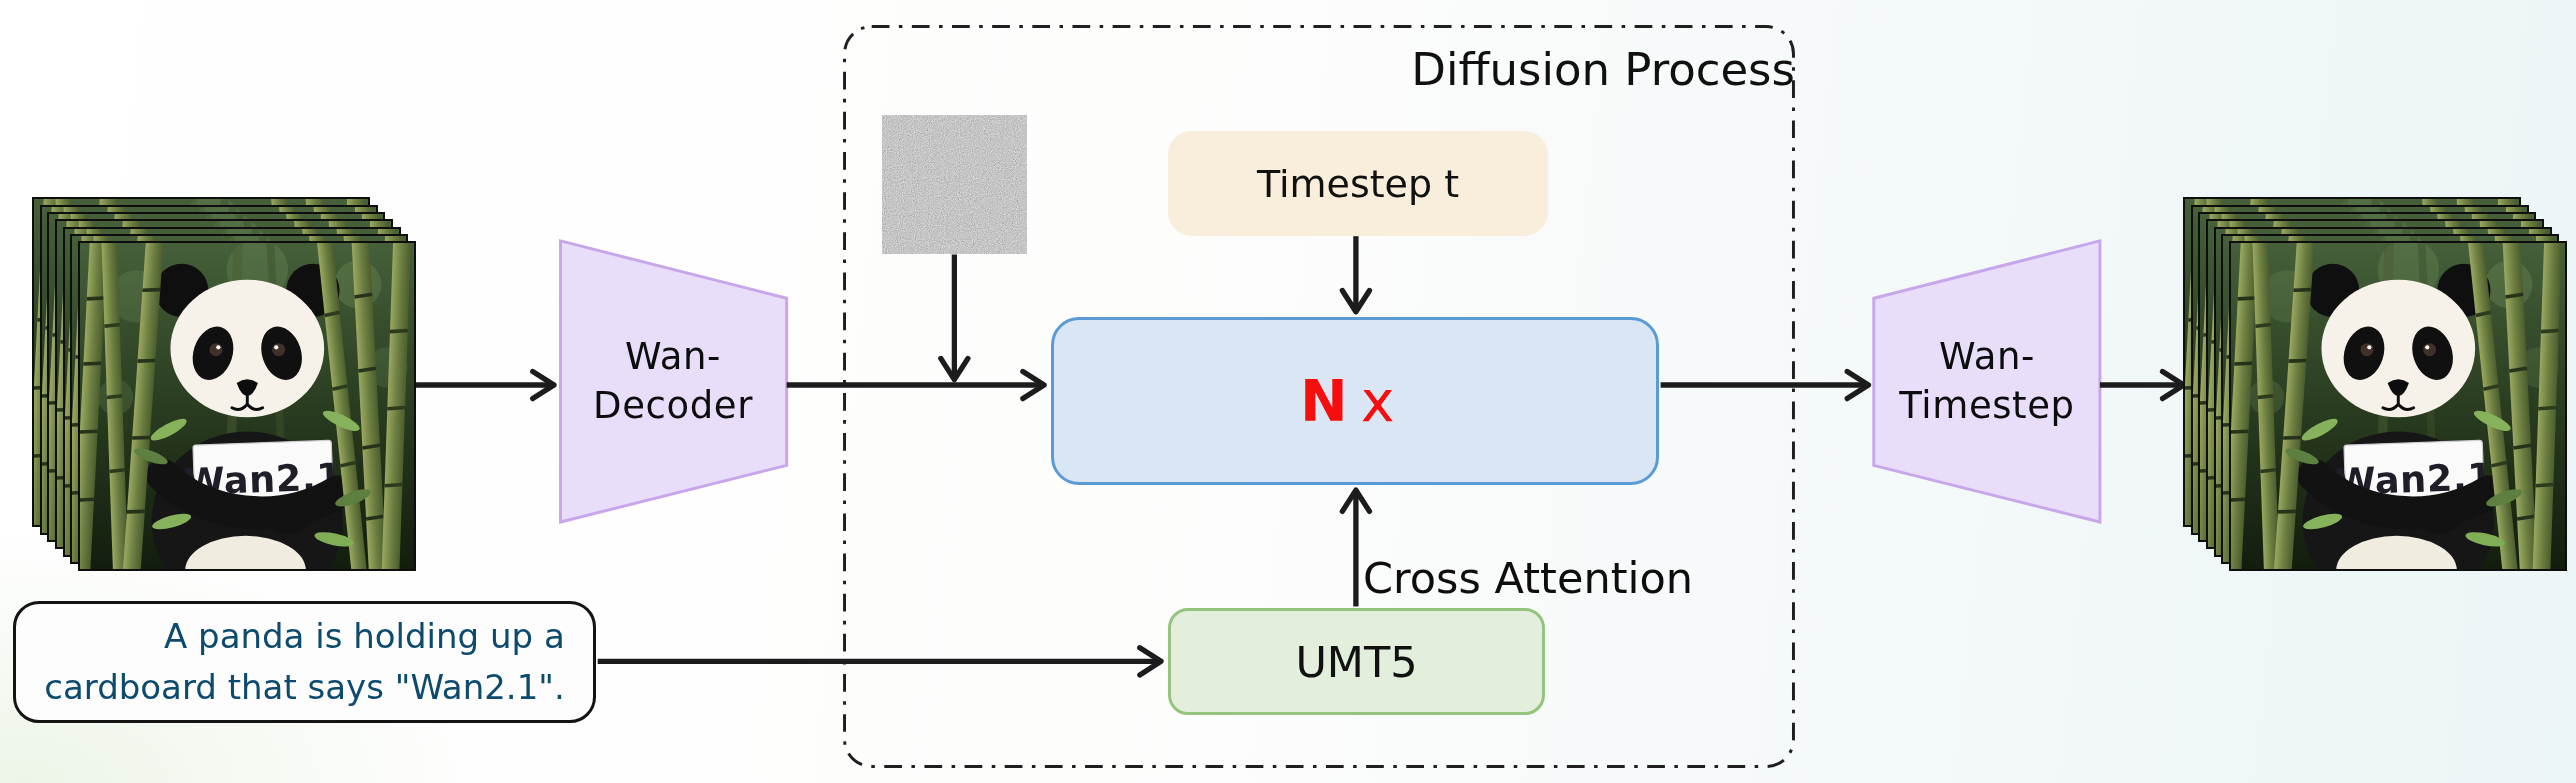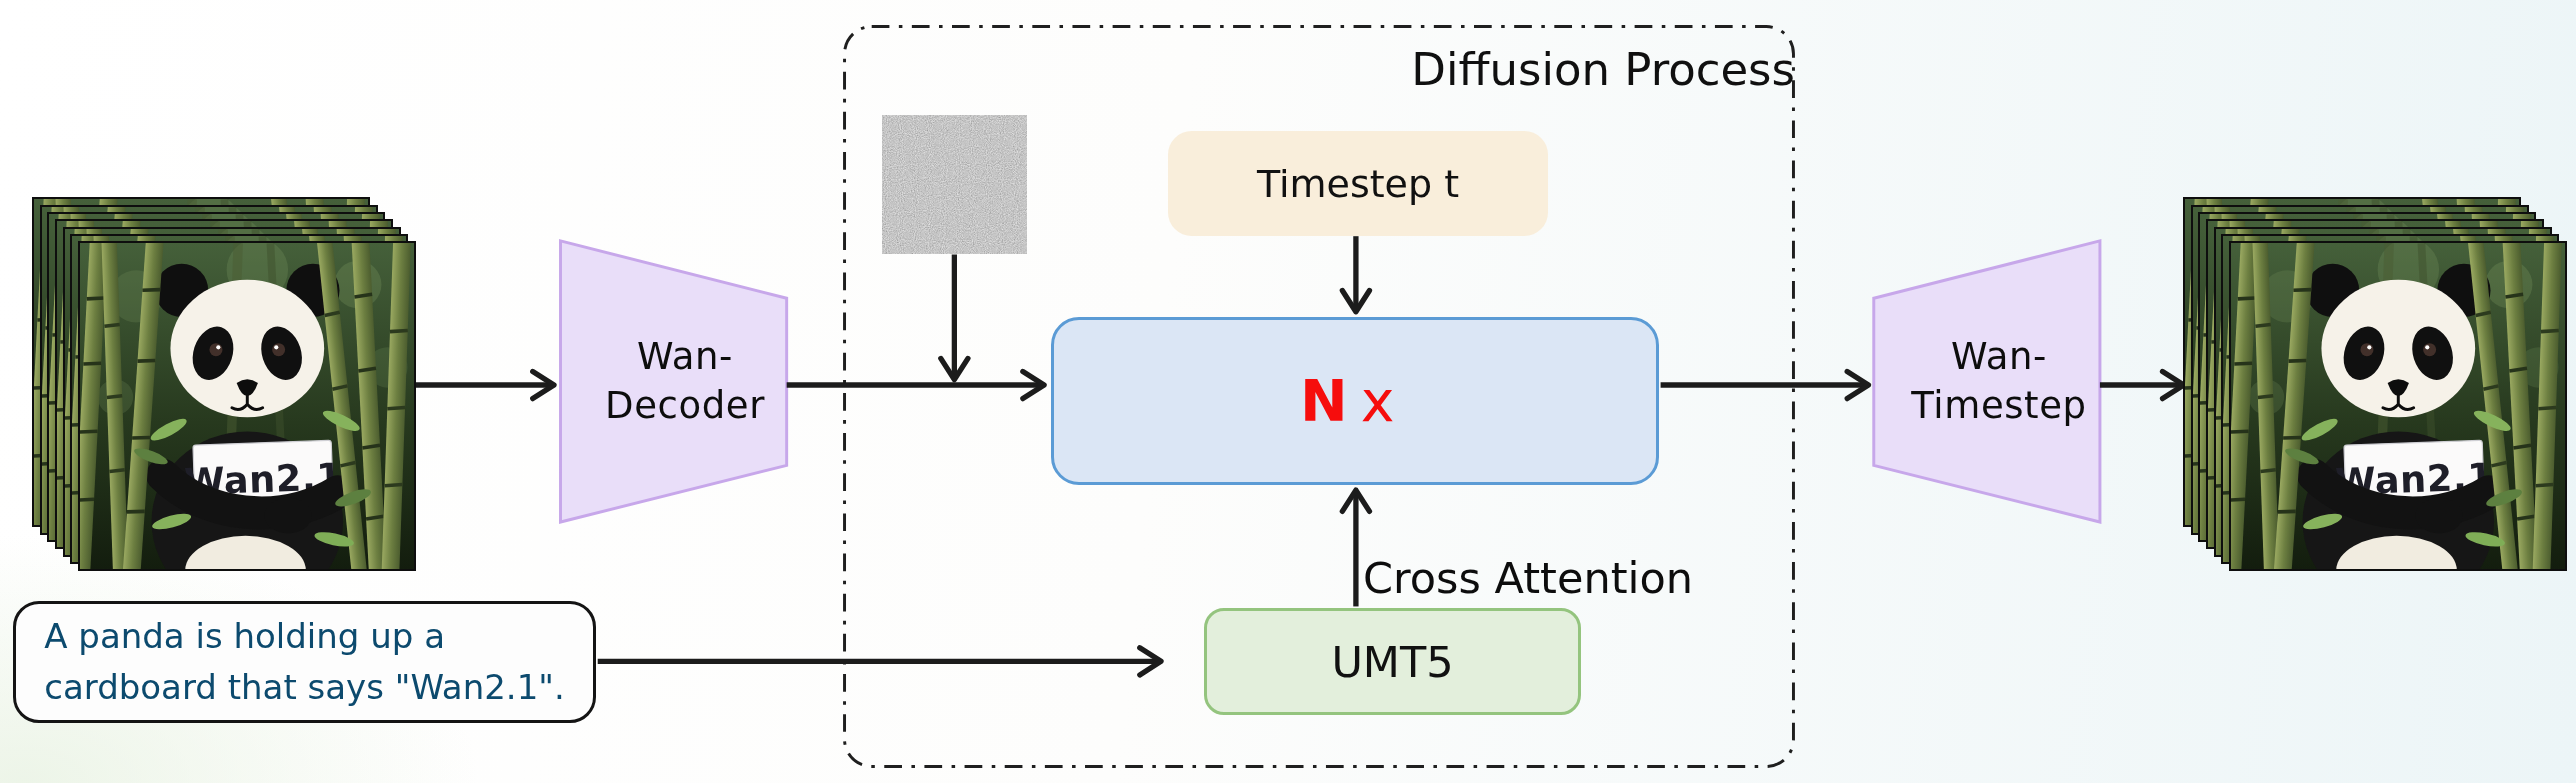--- a/index.html
+++ b/index.html
@@ -6,34 +6,34 @@
   .canvas{
     position:relative;width:2576px;height:783px;overflow:hidden;
     font-family:"DejaVu Sans","Liberation Sans",sans-serif;
     background:
       radial-gradient(650px 354px at 23.6px 783px, rgba(232,242,226,.8), rgba(232,242,226,0) 70%),
       linear-gradient(96deg,#ffffff 0%,#fdfdfc 45%,#ecf5f7 100%);
   }
   .layer{position:absolute;left:0;top:0;}
   
   .node{position:absolute;display:flex;align-items:center;justify-content:center;
-        box-sizing:border-box;text-align:left;color:#111;}
+        box-sizing:border-box;text-align:right;color:#111;}
   .timestep{left:1168px;top:131px;width:380px;height:105px;background:#f9eedb;
             border-radius:23.6px;font-size:38px;}
   .dit{left:1051px;top:317px;width:608px;height:168px;background:#dbe6f5;
        border:3.5px solid #5b9bd5;border-radius:28px;font-size:57px;}
   .dit .n{color:#f60d0d;font-weight:700;margin-right:13px;}
   .dit .x{color:#f60d0d;margin-right:15.4px;}
-  .umt5{left:1204px;top:608px;width:377px;height:107px;background:#e3efdc;
+  .umt5{left:1168px;top:608px;width:377px;height:107px;background:#e3efdc;
         border:3px solid #94c47e;border-radius:20px;font-size:43px;}
   .prompt{left:13px;top:601px;width:583px;height:122px;background:#fdfdfd;
           border:3.5px solid #141414;border-radius:26px;font-size:34px;
           line-height:1.5;white-space:pre-line;color:#0c4a6e;}
   .trap-label{position:absolute;display:flex;flex-direction:column;align-items:center;
-              justify-content:center;font-size:37px;line-height:1.3;letter-spacing:0.6px;color:#0d0d0d;padding-left:12px;}
+              justify-content:center;font-size:37px;line-height:1.3;letter-spacing:0.6px;color:#0d0d0d;}
   .enc-label{left:560px;top:241px;width:226px;height:281px;}
   .dec-label{left:1874px;top:241px;width:226px;height:281px;}
   .diffusion-title{position:absolute;left:1346px;top:43px;width:449px;text-align:right;
                    font-size:45px;color:#101010;}
   .cross-label{position:absolute;left:1363px;top:553px;font-size:43px;color:#0d0d0d;white-space:nowrap;}
   .noise{position:absolute;left:882px;top:115px;width:145px;height:139px;}
   .noise svg{display:block;width:100%;height:100%;}
   
   .stack{position:absolute;width:390px;height:378px;}
   .stack-left{left:32px;top:197px;}

